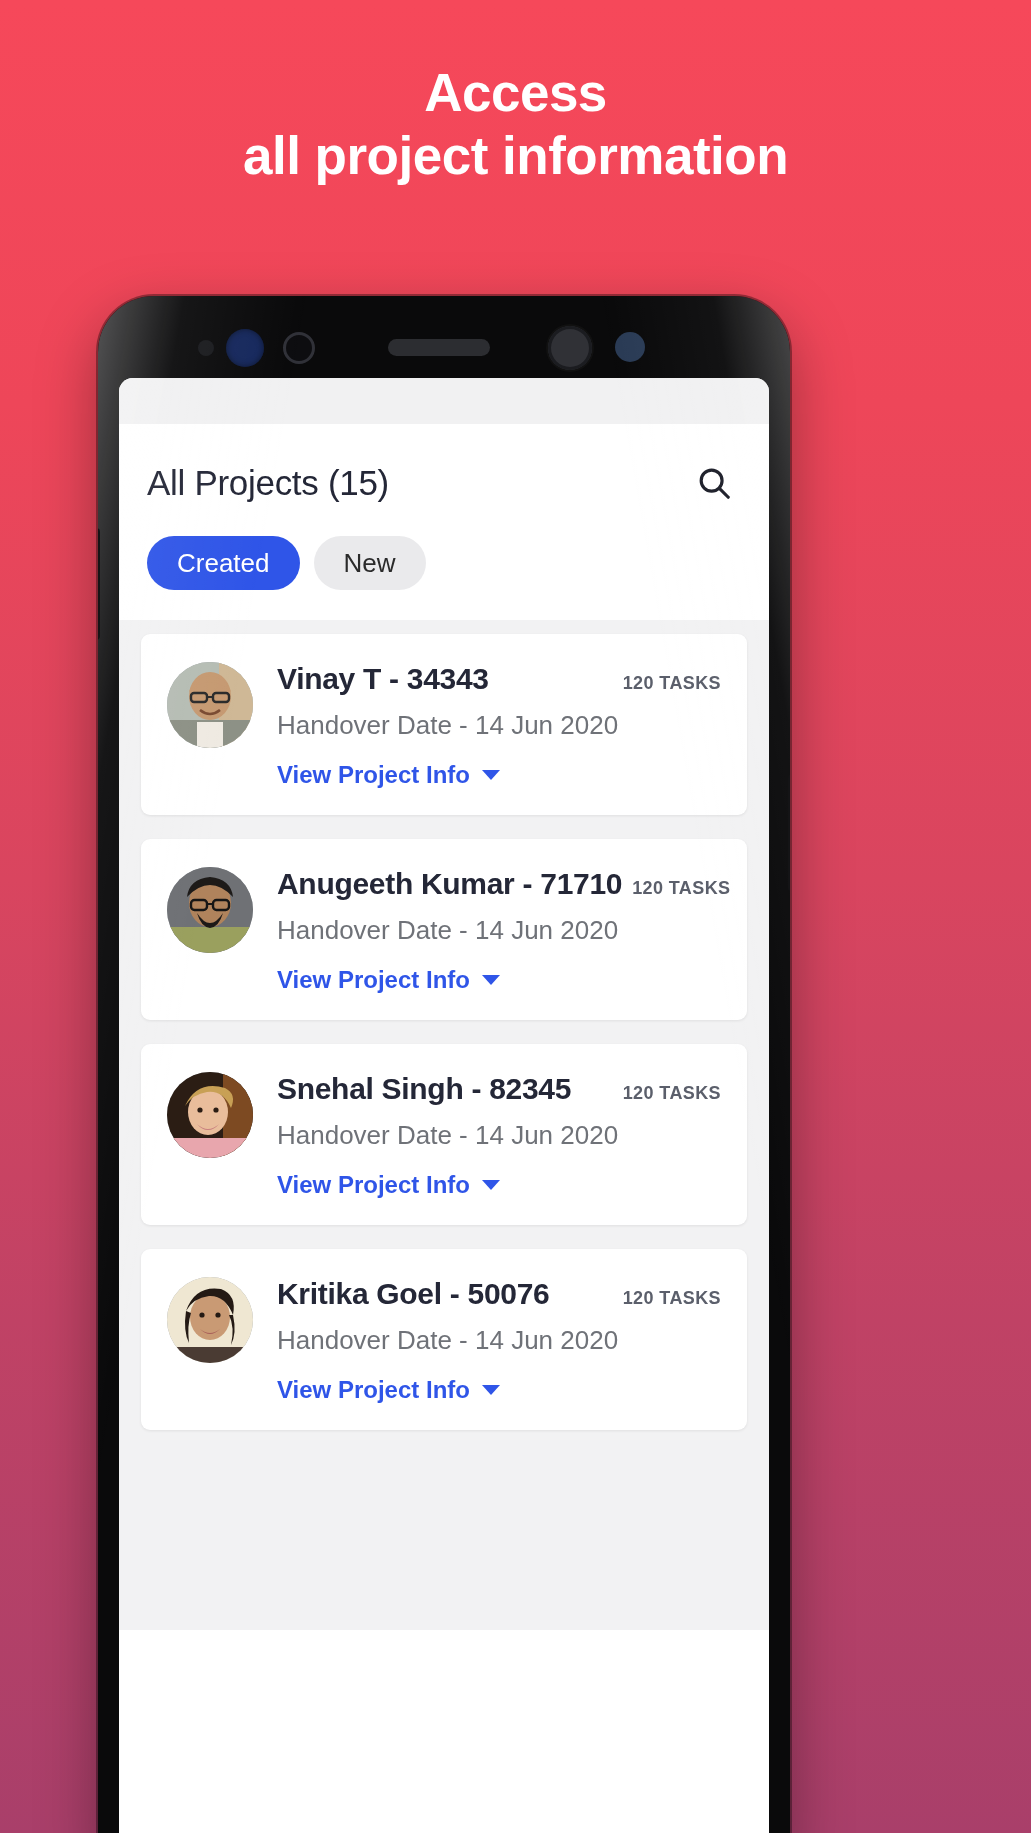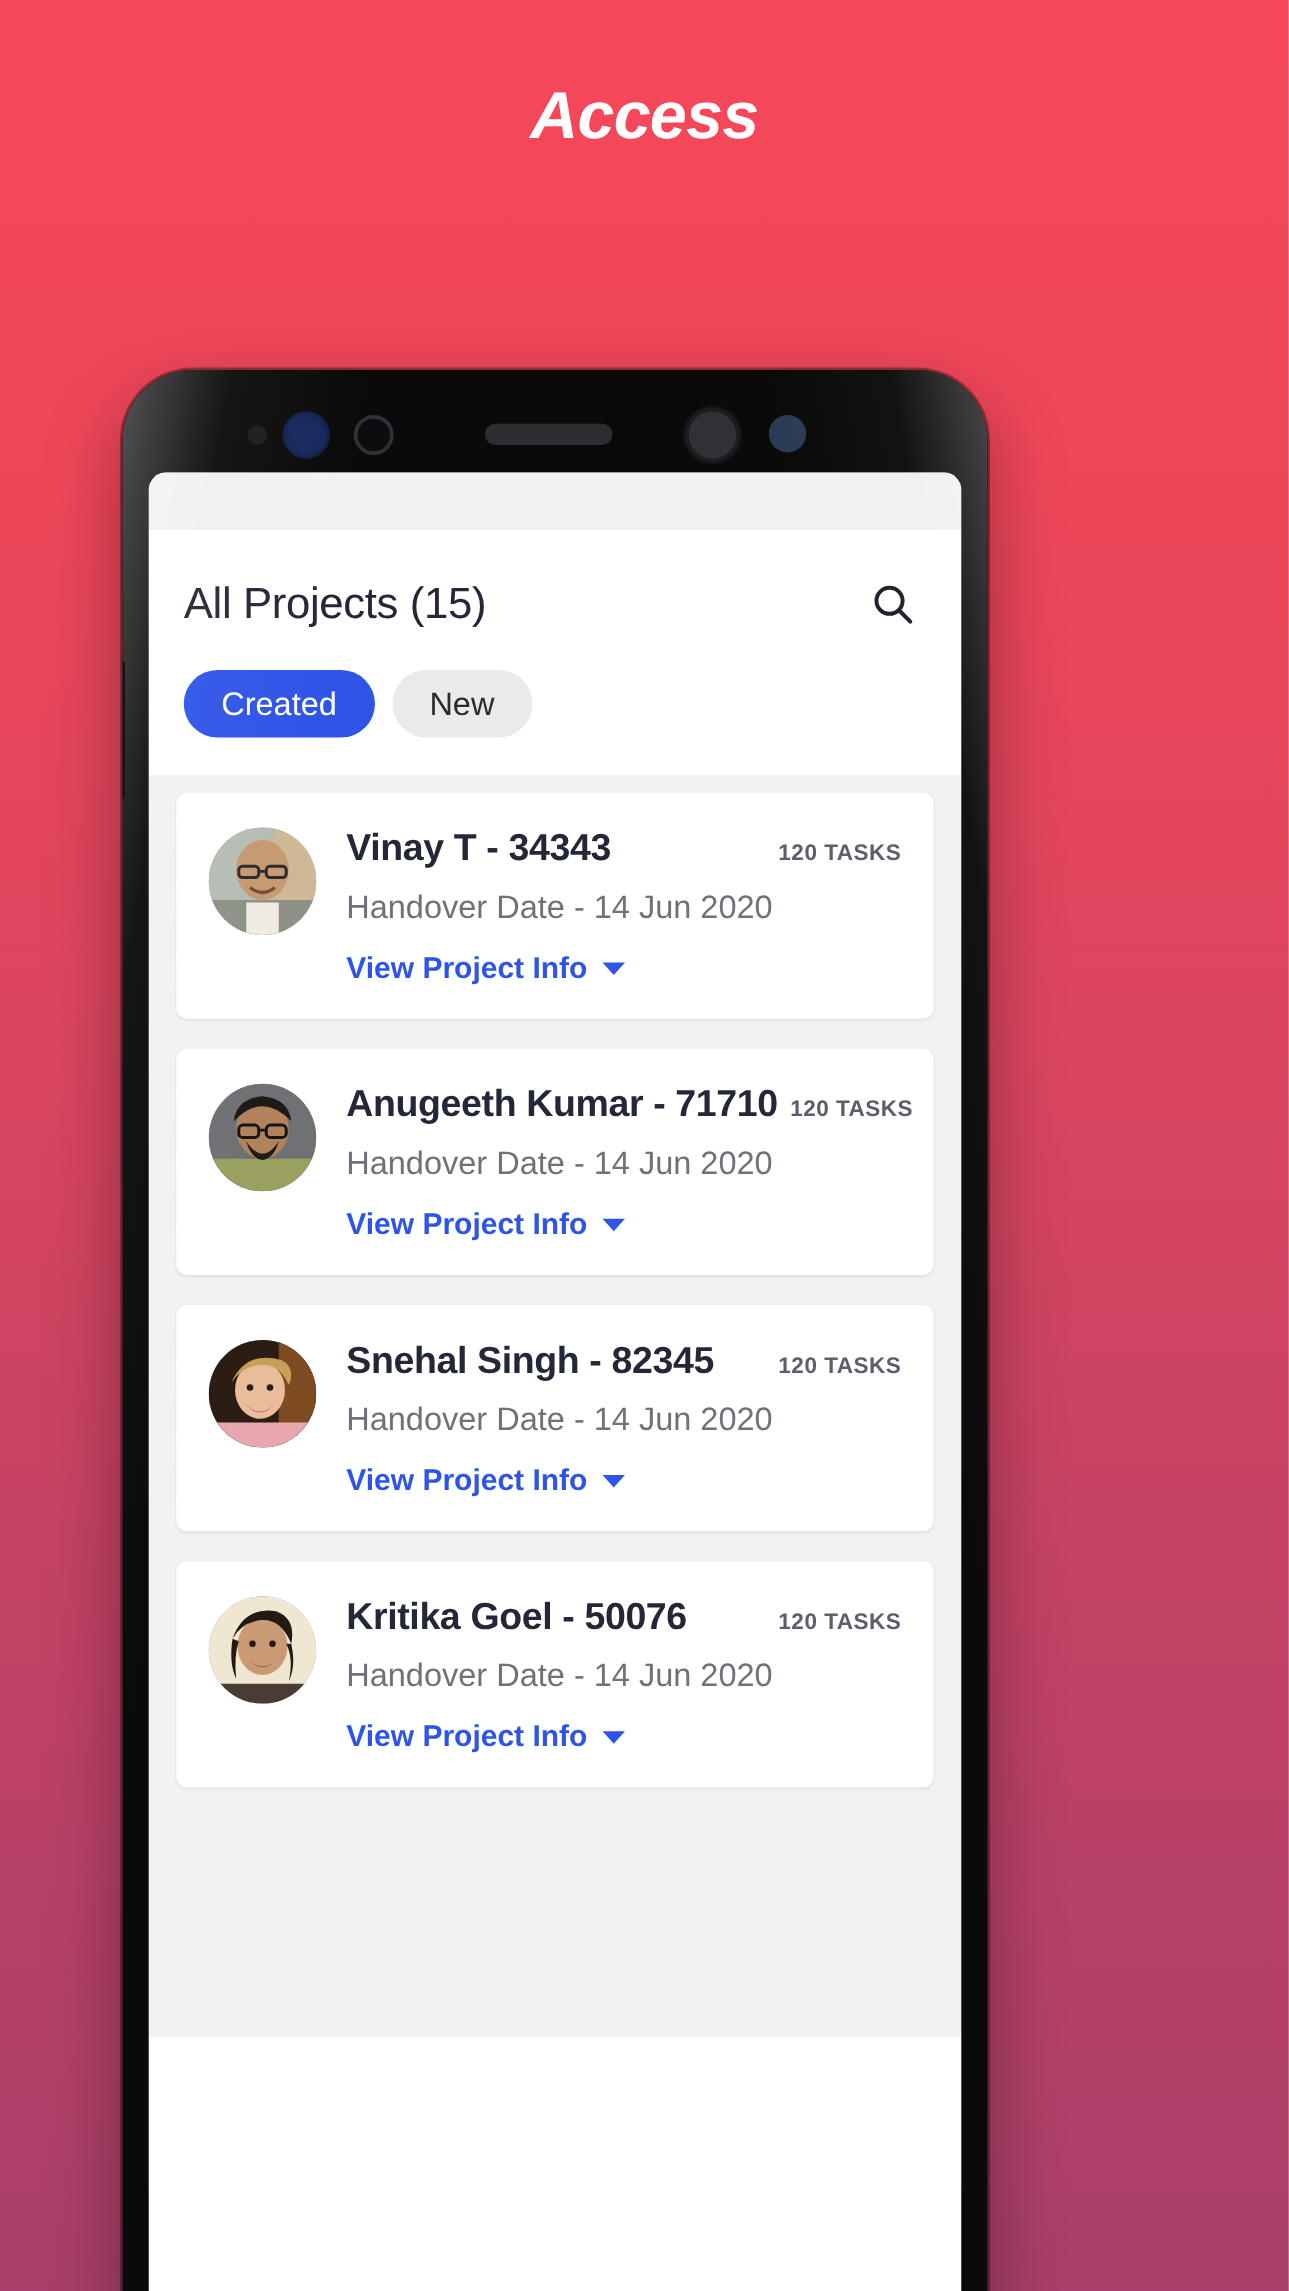--- a/index.html
+++ b/index.html
@@ -21,21 +21,20 @@
     position: absolute;
     top: 62px;
     left: 0;
     width: 1031px;
     text-align: center;
     color: #ffffff;
     font-weight: bold;
     font-size: 53px;
     line-height: 1.18;
     letter-spacing: -0.5px;
-    font-style: italic;
   }
   .promo-line { display: block; }
 
   
   .phone {
     position: absolute;
     left: 98px;
     top: 296px;
     width: 692px;
     height: 1560px;
@@ -224,20 +223,21 @@
   .list-tail {
     background: #ffffff;
     height: 120px;
   }
 </style>
 </head>
 <body>
 
 <div class="promo">
   <span class="promo-line">Access</span>
+  <span class="promo-line">all project information</span>
 </div>
 
 <div class="phone">
 
   <div class="btn-side btn-vol"></div>
   <div class="btn-side btn-bix"></div>
   <div class="btn-side btn-power"></div>
 
   <div class="bezel-top">
     <div class="sensor s-dot-small"></div>

